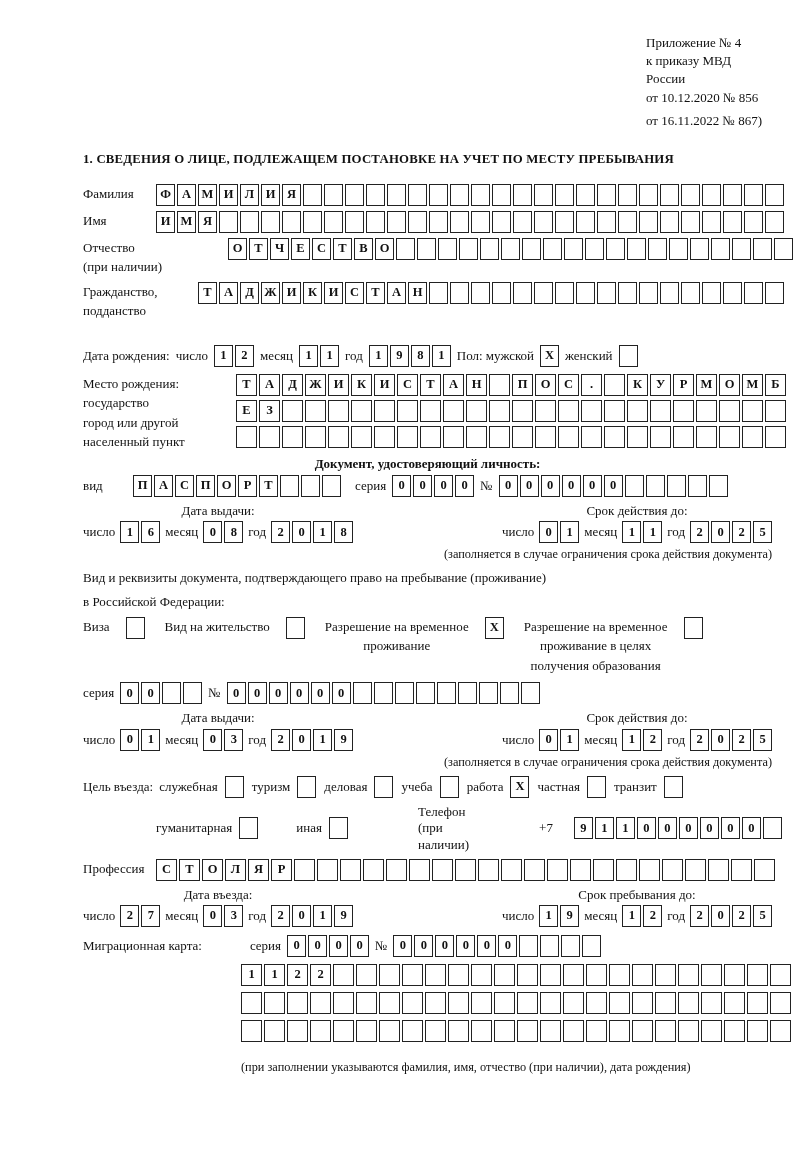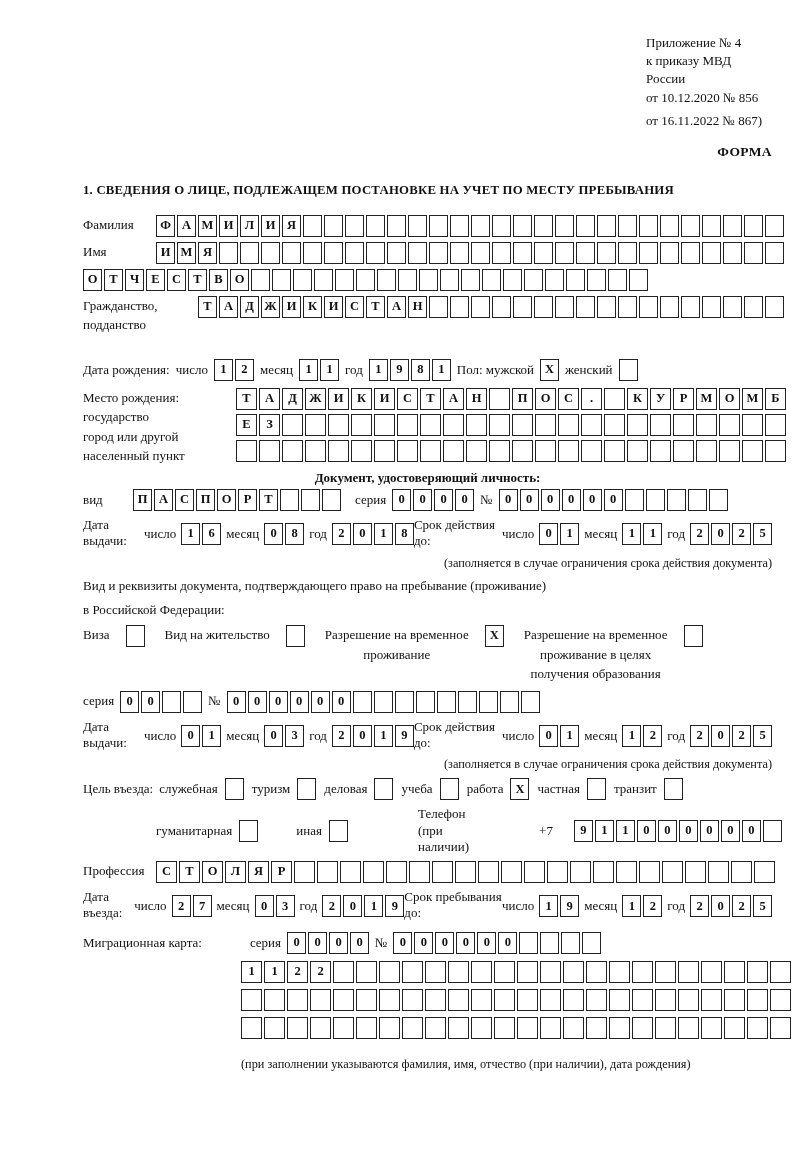--- a/index.html
+++ b/index.html
@@ -25,21 +25,21 @@
     border:1.6px solid #222;background:#fff;
     display:flex;align-items:center;justify-content:center;
     font-size:12.5px;font-weight:bold;
   }
   .cells.wide .cell{width:21px;min-width:21px;}
   .stack{display:flex;flex-direction:column;gap:4px;}
   .dochead{text-align:center;font-weight:bold;margin-top:4px;font-size:13px;}
   .inlbl{flex:none;margin:0 6px;align-self:center;}
   .dates-block{margin-top:6px;}
   .dates-row{display:flex;justify-content:space-between;align-items:flex-start;}
-  .dgroup{display:inline-flex;flex-direction:row;align-items:center;justify-content:center;}
+  .dgroup{display:inline-flex;flex-direction:column;align-items:center;justify-content:center;}
   .dcontrols{display:flex;align-items:center;gap:5px;}
   .dlabel{margin-bottom:2px;}
   .note{font-size:12.3px;text-align:right;margin-top:4px;}
   .textline{margin-top:8px;line-height:1.7;}
   .chkgroup{display:flex;align-items:flex-start;gap:16px;flex:none;}
   .chkgroup .flabel{text-align:center;}
   .purpose-opt{display:flex;align-items:center;gap:7px;flex:none;}
   .rep-note{font-size:12.3px;margin-top:12px;}
   .gap8{width:8px;flex:none;} .gap20{width:20px;flex:none;} .gap40{width:40px;flex:none;}
 </style>
@@ -50,21 +50,20 @@
 
   <div class="appendix">
     <div>Приложение № 4</div>
     <div>к приказу МВД России</div>
     <div>от 10.12.2020 № 856</div>
   </div>
   <div class="edition">
     <div>от 16.11.2022 № 867)</div>
   </div>
 
-  <div class="forma">ФОРМА</div>
 
 
   <div class="section">1. СВЕДЕНИЯ О ЛИЦЕ, ПОДЛЕЖАЩЕМ ПОСТАНОВКЕ НА УЧЕТ ПО МЕСТУ ПРЕБЫВАНИЯ</div>
 
   <div class="frow" style="margin-top:16px;">
     <span class="flabel w73">Фамилия</span>
     <span class="cells">
         <span class="cell">Ф</span>
         <span class="cell">А</span>
         <span class="cell">М</span>
@@ -128,20 +127,22 @@
         <span class="cell"></span>
         <span class="cell"></span>
         <span class="cell"></span>
         <span class="cell"></span>
         <span class="cell"></span>
         <span class="cell"></span>
       </span>
   </div>
 
   <div class="frow">
+    <span class="flabel w145">Отчество
+(при наличии)</span>
     <span class="cells">
         <span class="cell">О</span>
         <span class="cell">Т</span>
         <span class="cell">Ч</span>
         <span class="cell">Е</span>
         <span class="cell">С</span>
         <span class="cell">Т</span>
         <span class="cell">В</span>
         <span class="cell">О</span>
         <span class="cell"></span>

